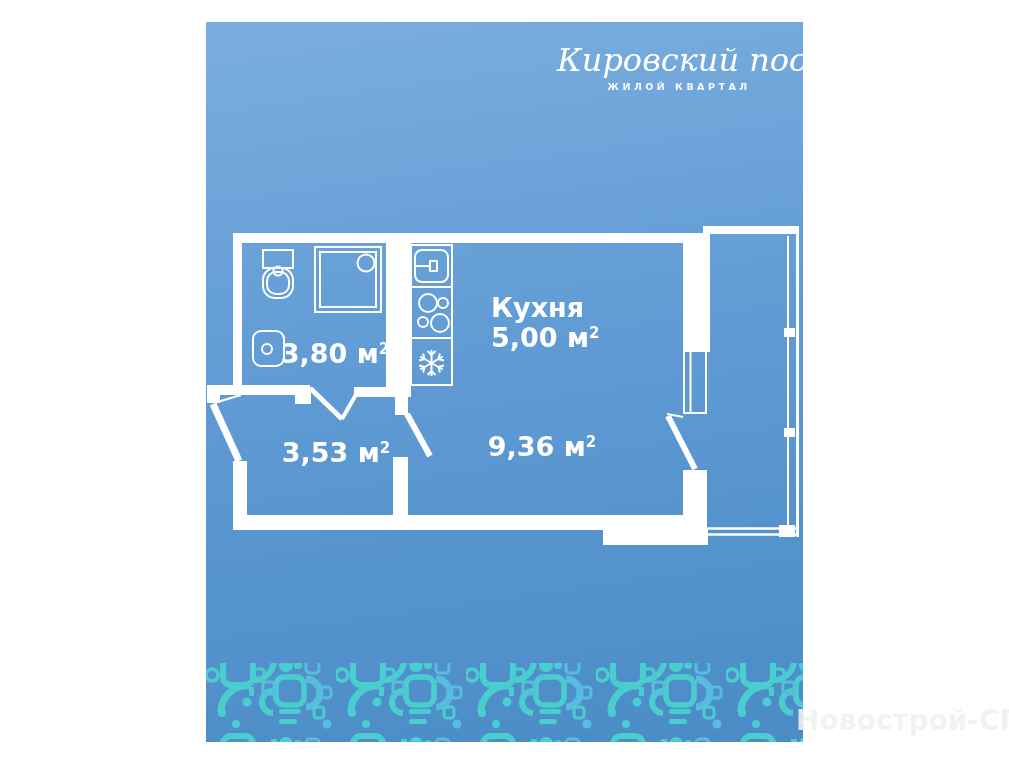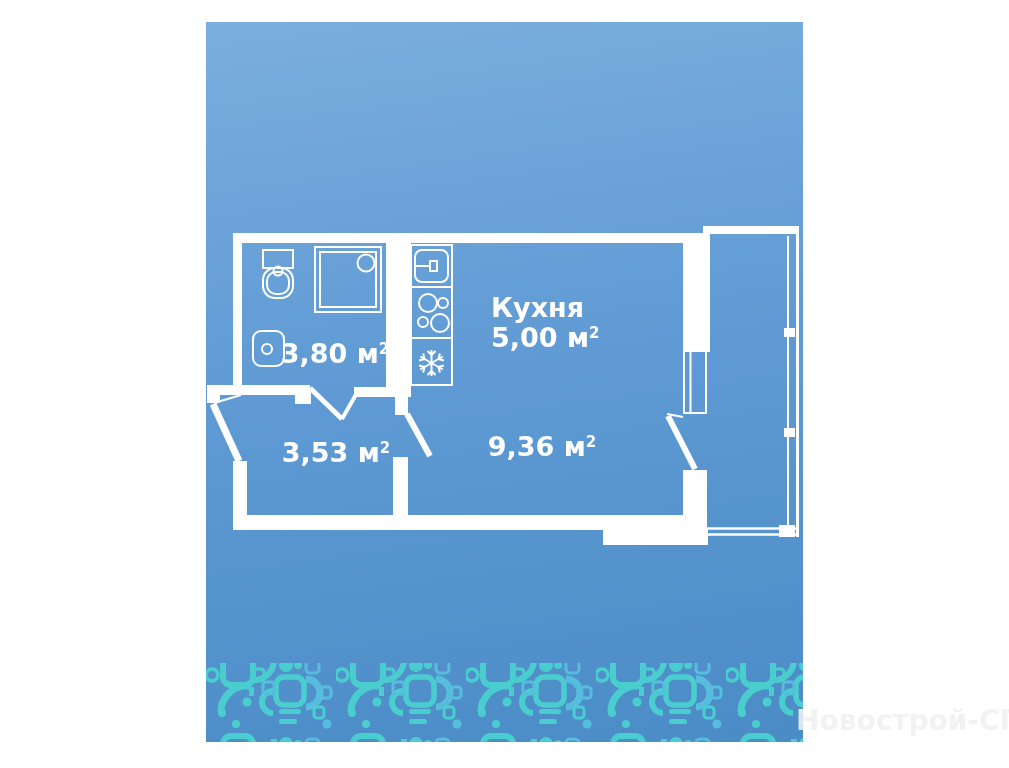--- a/index.html
+++ b/index.html
@@ -24,20 +24,24 @@
   .pat1f{fill:var(--p1,#4ad3ce);}
   .pat2{stroke:var(--p2,#58c1e0);fill:none;}
   .pat2f{fill:var(--p2,#58c1e0);}
 </style>
 </head>
 <body>
 
 <div class="page">
   <div class="card">
 
+    <div class="logo">
+      <div class="logo-title">Кировский посад</div>
+      <div class="logo-subtitle">ЖИЛОЙ КВАРТАЛ</div>
+    </div>
 
     <svg class="plan-svg" width="597" height="720" viewBox="0 0 597 720">
 
       <defs>
         <pattern id="deco" width="130" height="79" patternUnits="userSpaceOnUse">
           <g opacity="0.92">
             <circle class="pat1" cx="6" cy="21" r="6" stroke-width="3.5"></circle>
             <rect class="pat1" x="17" y="3" width="30" height="28" rx="8" stroke-width="6"></rect>
             <path class="pat1" d="M 68 6 A 20 20 0 0 1 48 26" stroke-width="6"></path>
             <rect class="pat1" x="47" y="15" width="11" height="12" rx="3" stroke-width="3"></rect>

